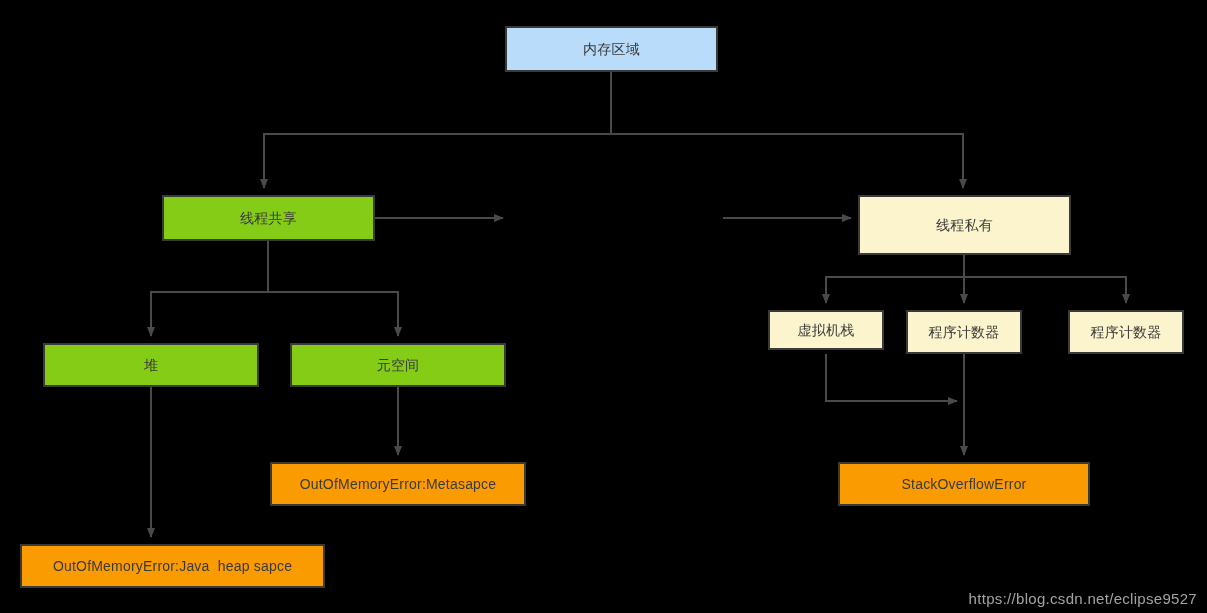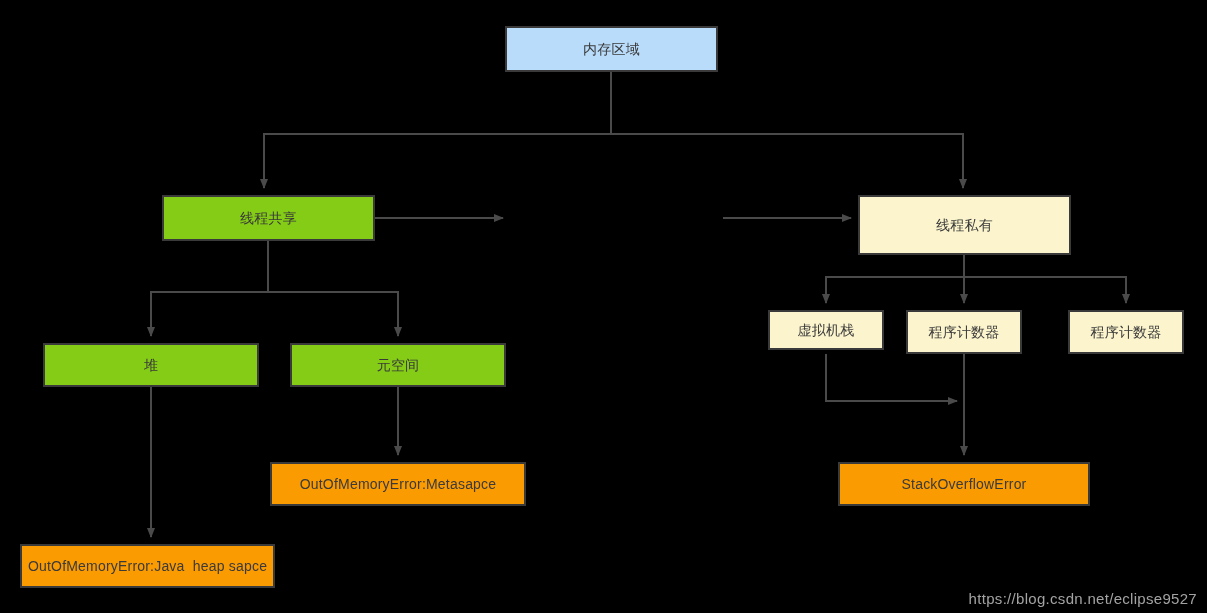--- a/index.html
+++ b/index.html
@@ -129,19 +129,19 @@
   </div>
 
   <div class="node yellow" style="left:1068px; top:310px; width:116px; height:44px;">
     <span class="node-label">程序计数器</span>
   </div>
 
   <div class="node orange" style="left:838px; top:462px; width:252px; height:44px;">
     <span class="node-label">StackOverflowError</span>
   </div>
 
-  <div class="node orange" style="left:20px; top:544px; width:255px; height:44px;">
+  <div class="node orange" style="left:20px; top:544px; width:305px; height:44px;">
     <span class="node-label">OutOfMemoryError:Java  heap sapce</span>
   </div>
 
   <div class="watermark">https://blog.csdn.net/eclipse9527</div>
 
 </div>
 
 </body></html>

